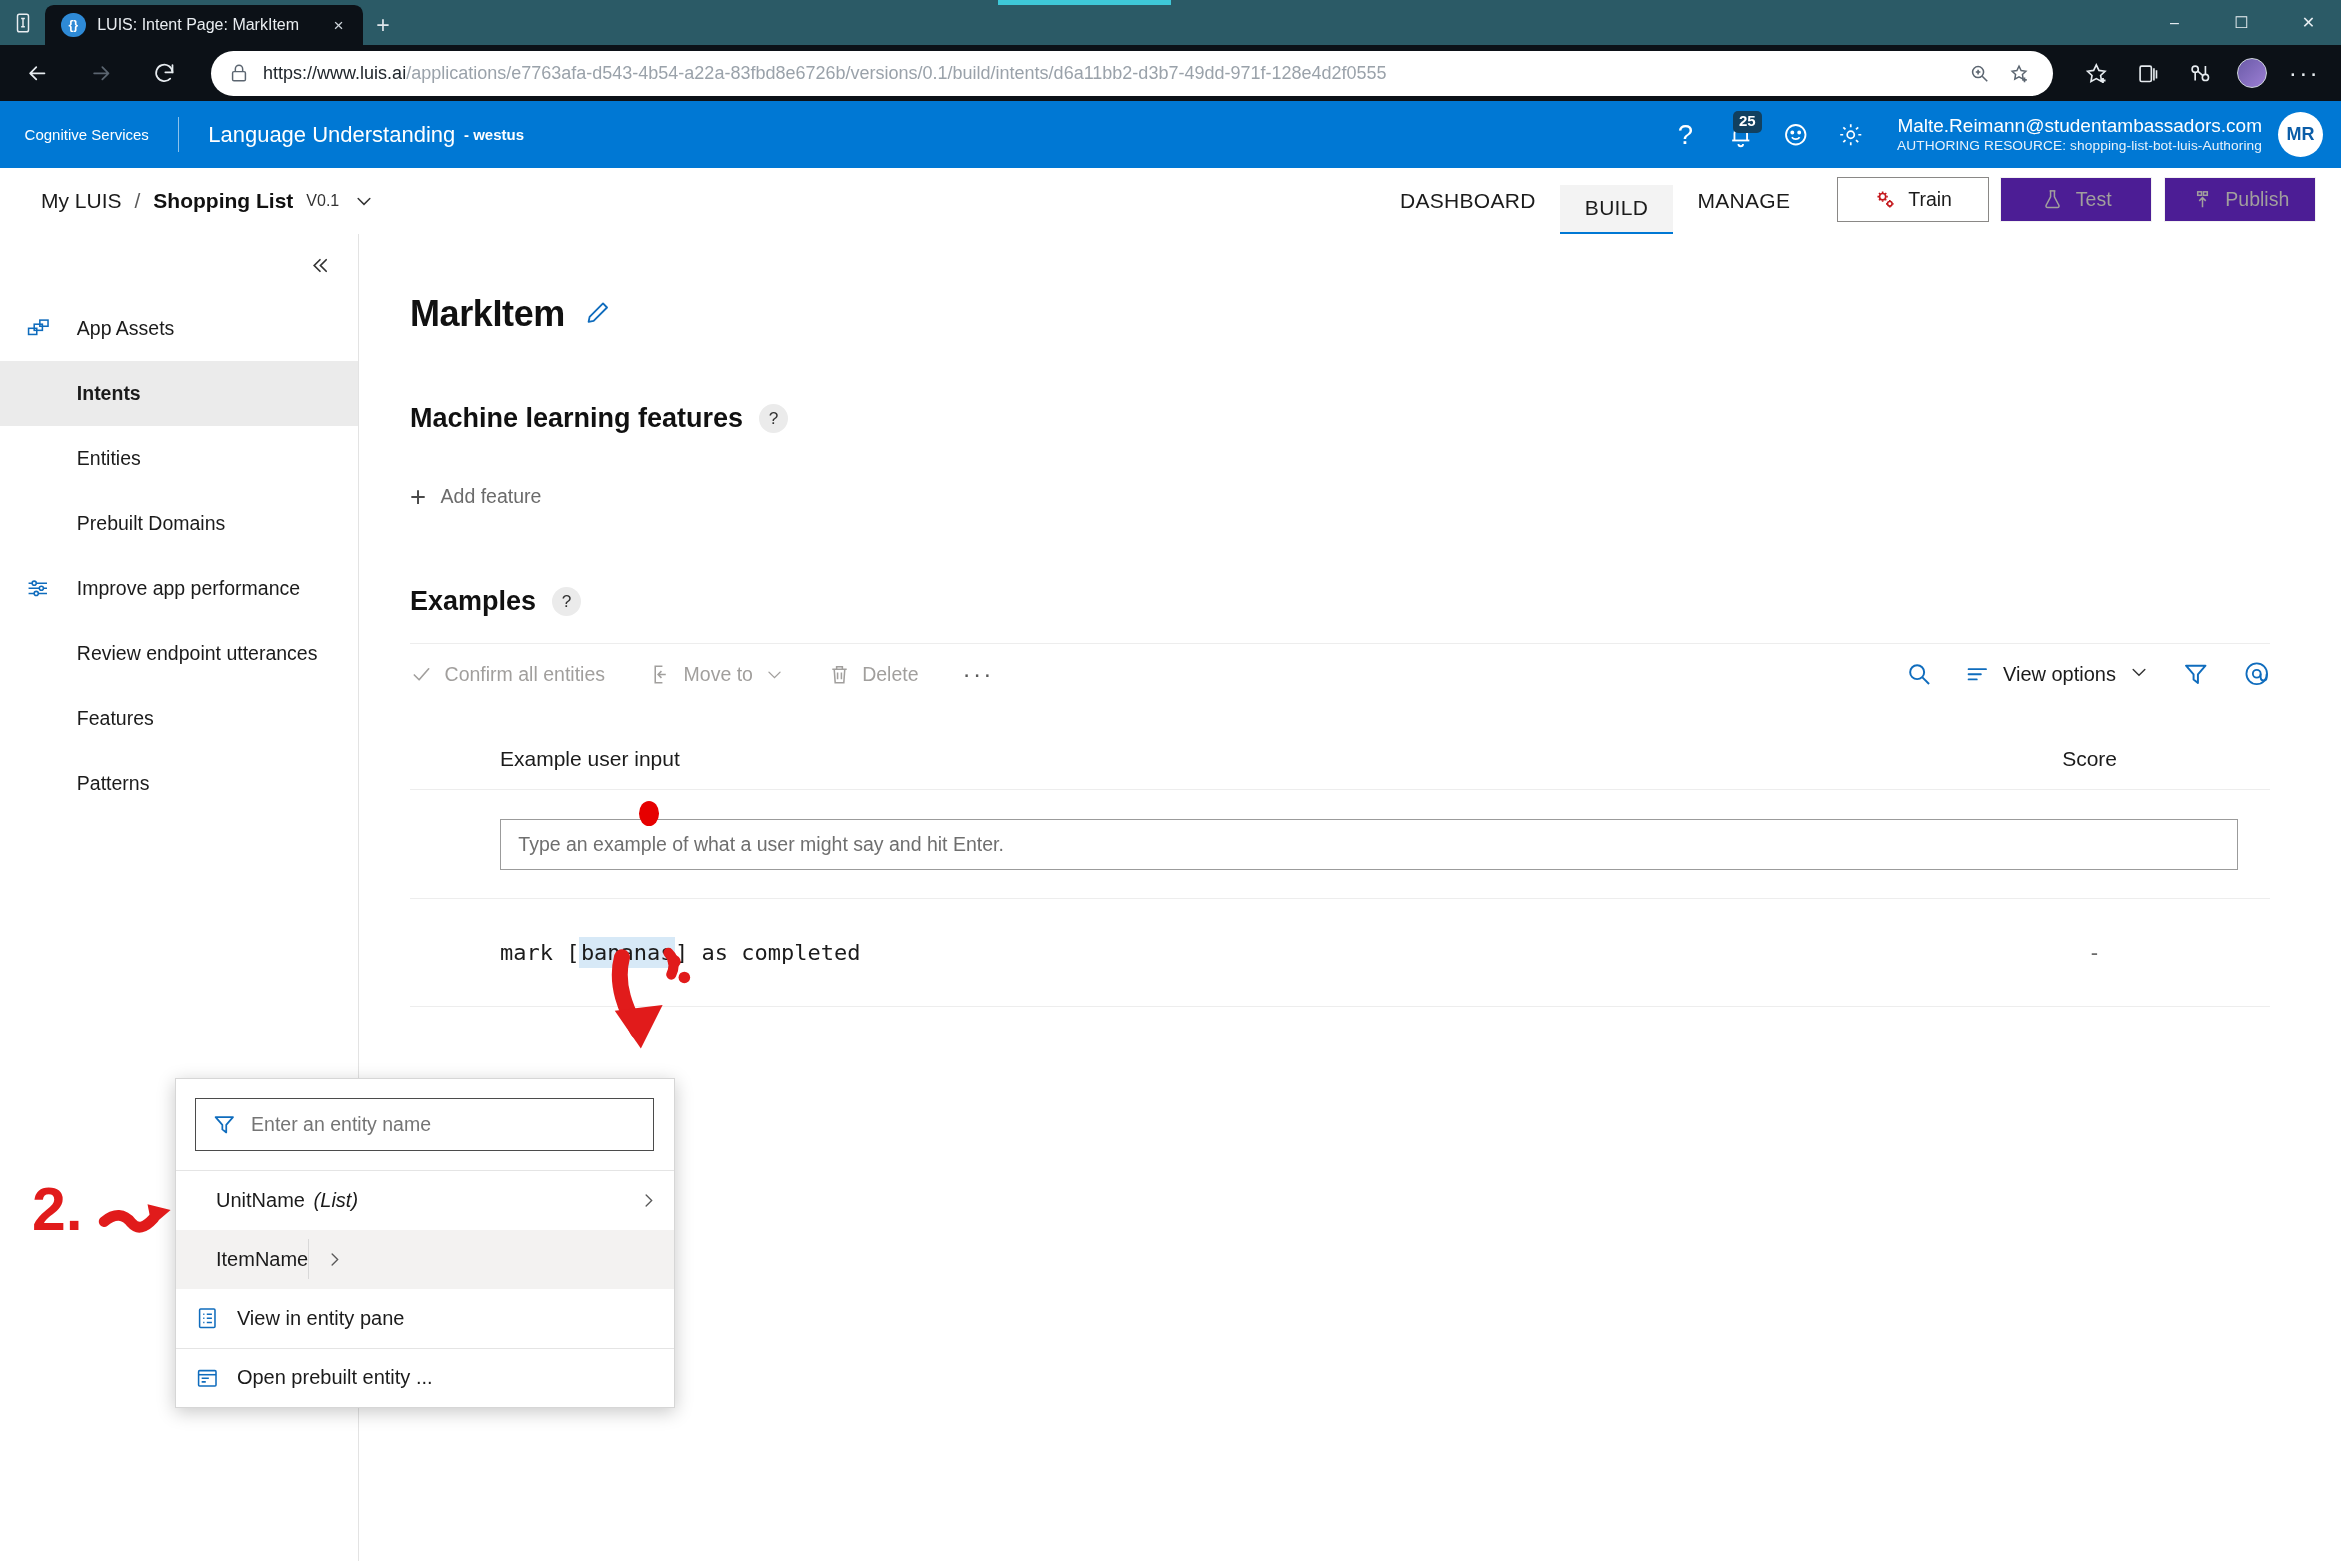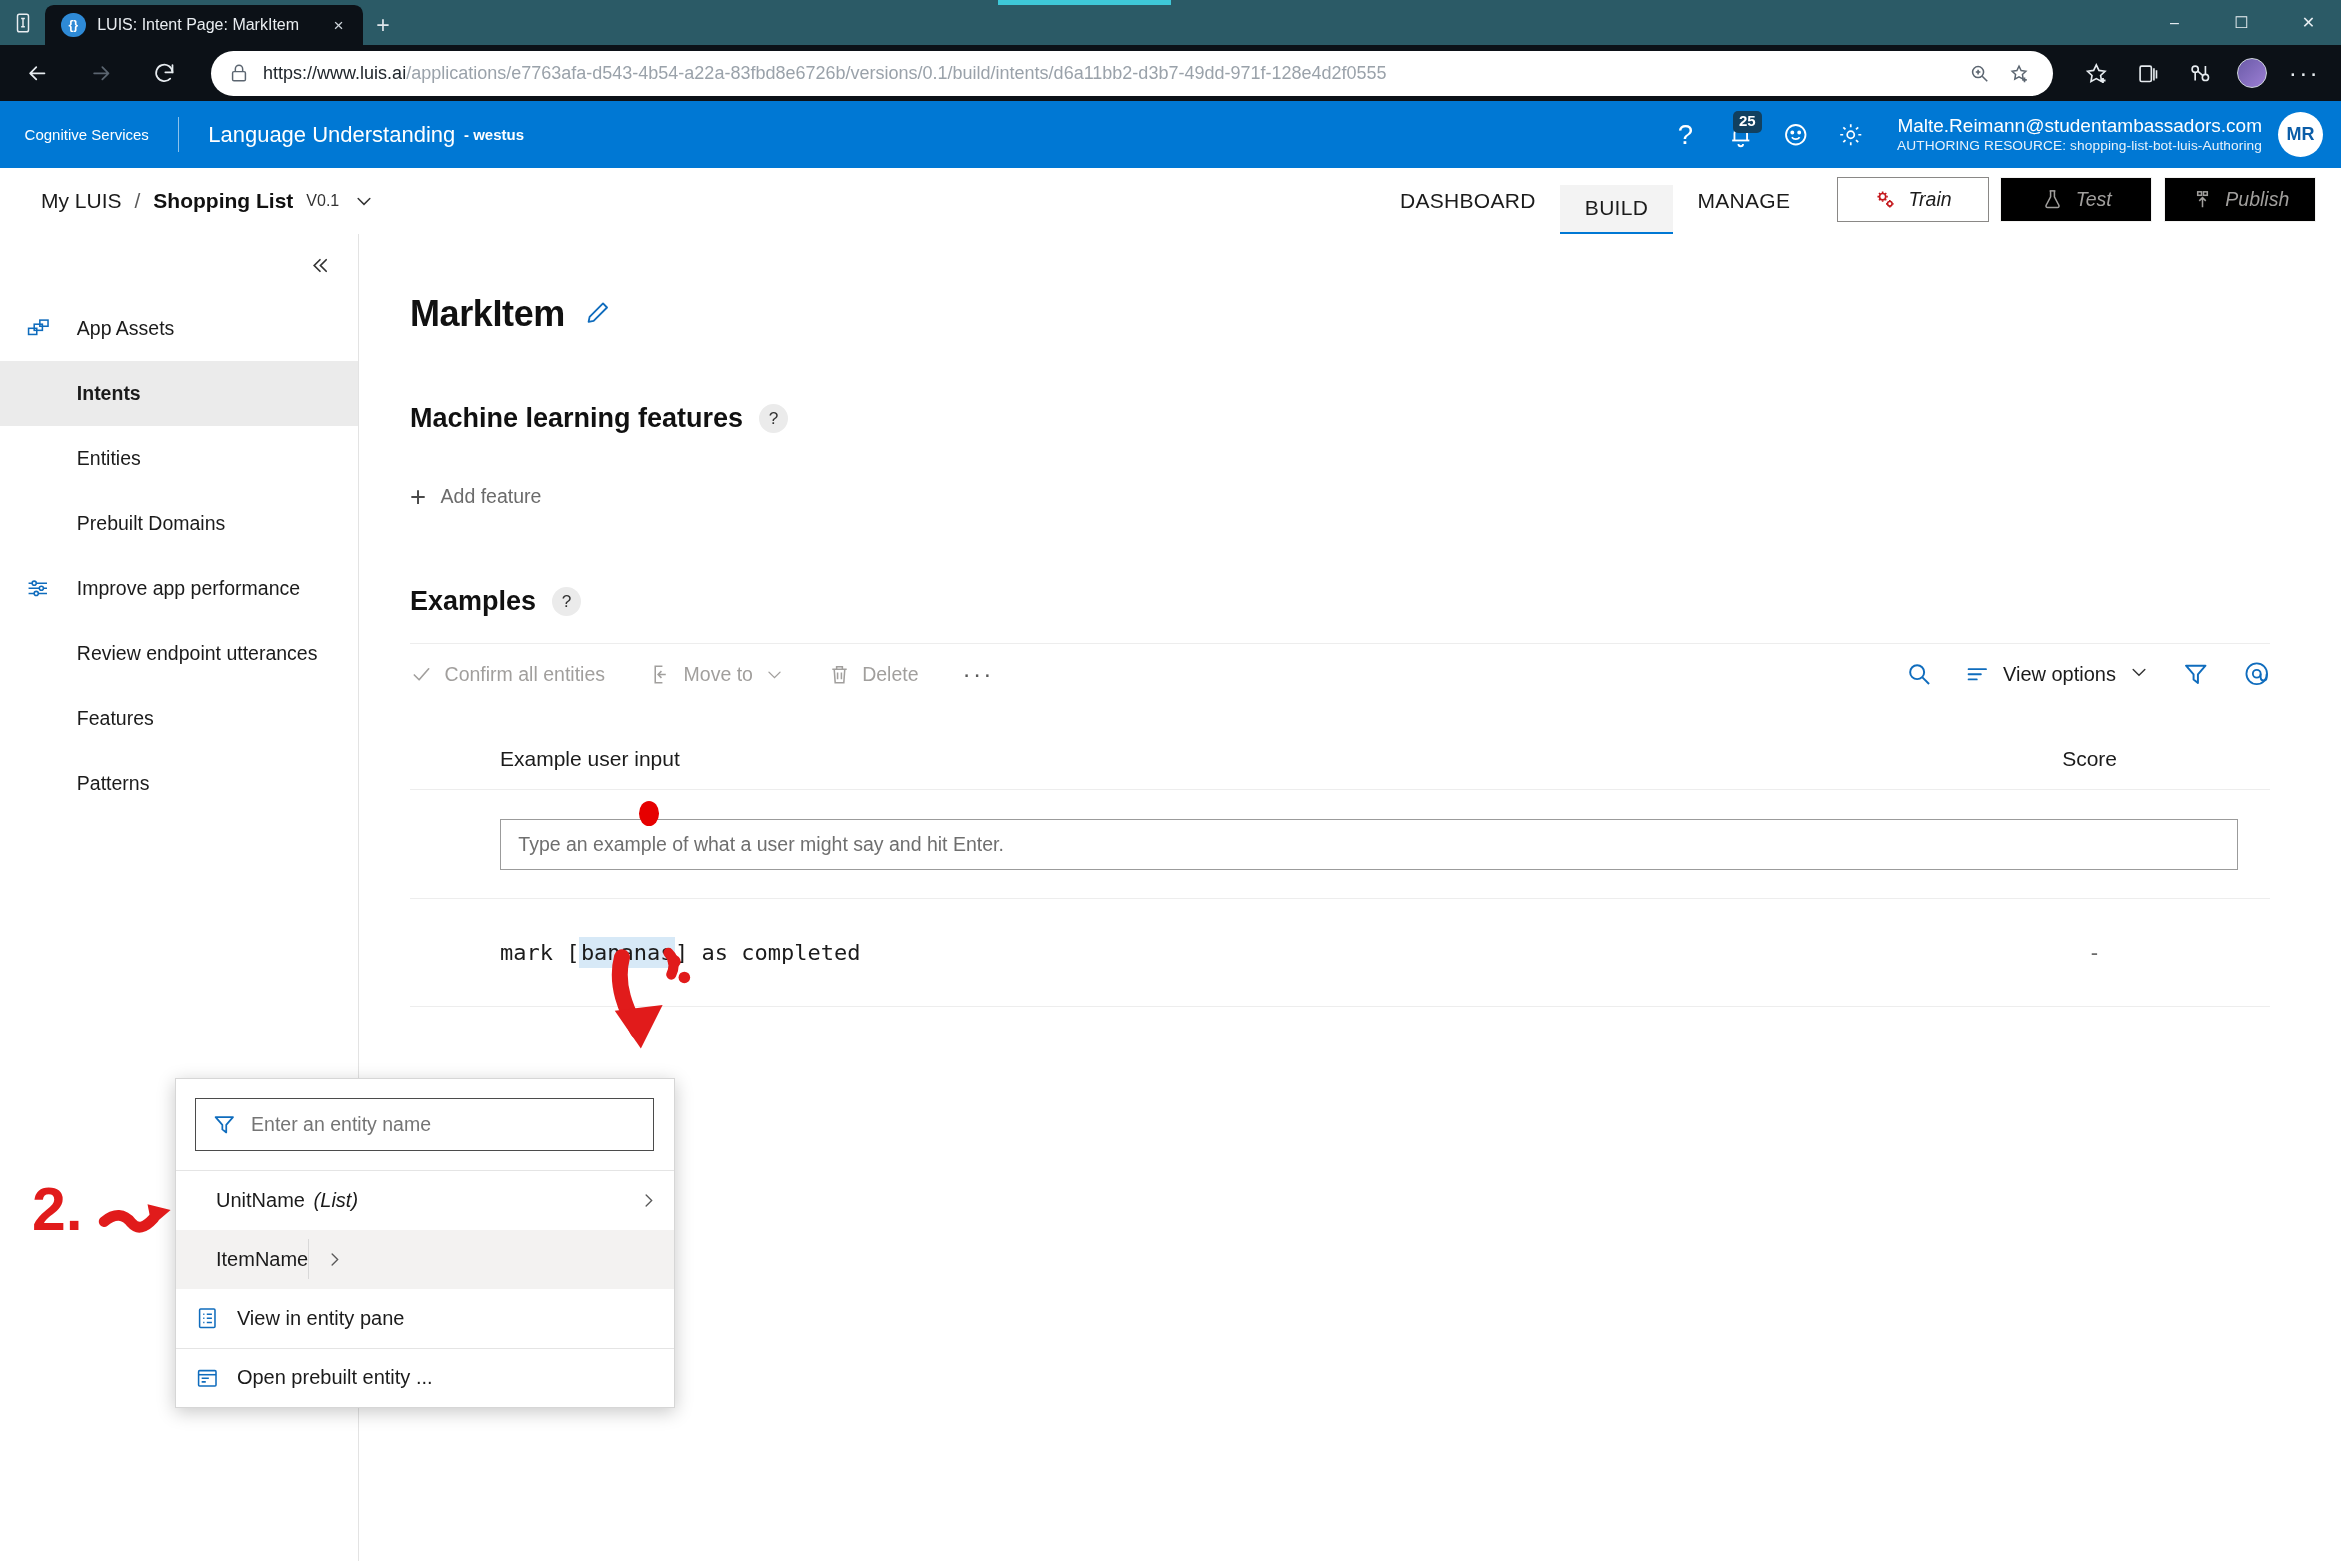--- a/index.html
+++ b/index.html
@@ -147,28 +147,28 @@
   .crumb-chev svg { width: 20px; height: 20px; }
 
   .nav-tabs { margin-left: auto; display: flex; align-items: stretch; height: 67px; }
   .nav-tab {
     display: flex; align-items: center; padding: 0 24.6px;
     font-size: 21px; color: #1b1b1b; letter-spacing: 0.3px;
   }
   .nav-tab.active {
     background: #f3f3f3; border-bottom: 3.6px solid #0078d4; font-weight: 400; margin-top: 17px;
   }
-  .act-btns { display: flex; align-items: flex-start; gap: 11.6px; margin: 0 26px 3px 22px; font-style: italic; }
+  .act-btns { display: flex; align-items: flex-start; gap: 11.6px; margin: 0 26px 3px 22px; }
   .act-btn {
     height: 45px; min-width: 152px; border: 0.7px solid #8a8886;
     background: #fff; display: flex; align-items: center;
     justify-content: center; gap: 11.6px; font-size: 19.5px; color: #1b1b1b;
   }
   .act-btn.disabled {
-    background: #000000; border-color: #f3f2f1; color: #a19f9d;
+    background: #4c1d95; border-color: #f3f2f1; color: #a19f9d;
   }
   .act-btn svg { width: 23px; height: 23px; }
 
   
   .sidebar {
     position: absolute; top: 234px; left: 0; width: 359px; height: 1327px;
     background: #fff; border-right: 0.7px solid #e3e3e3;
   }
   .collapse-row { height: 62px; display: flex; align-items: center; justify-content: flex-end; padding-right: 27.5px; }
   .collapse-row svg { width: 23px; height: 23px; color: #333; }

